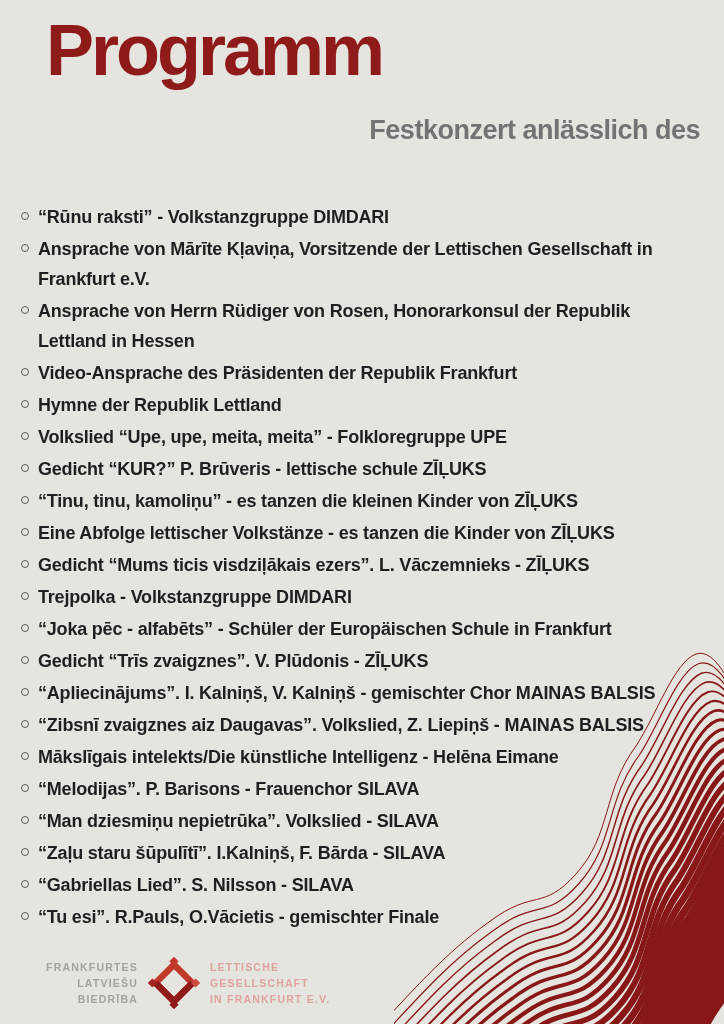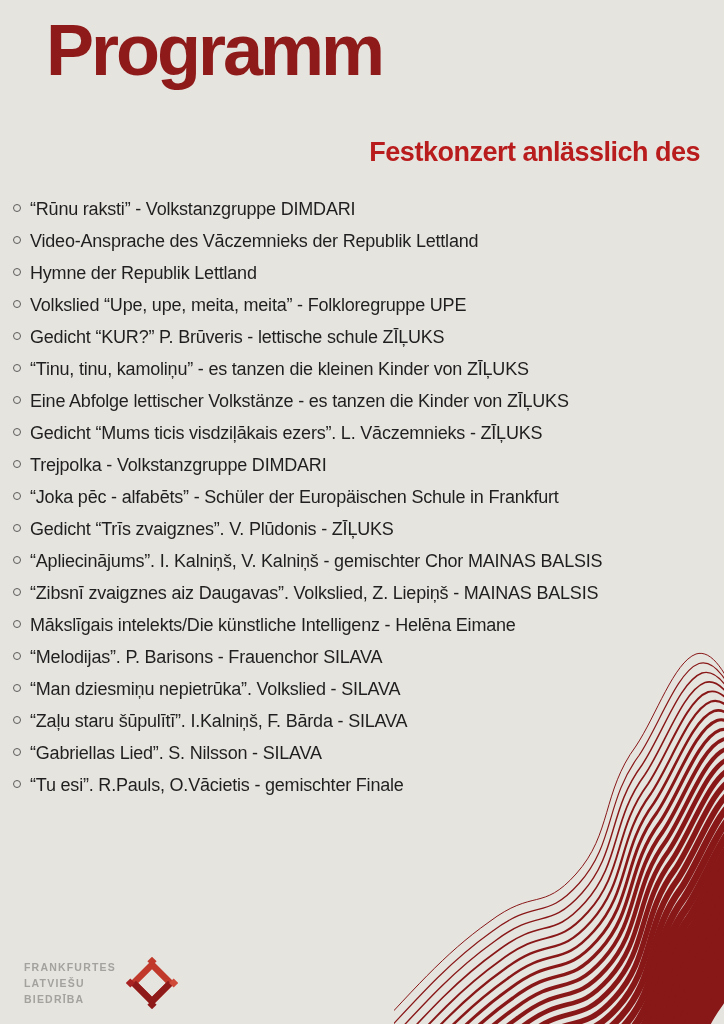--- a/index.html
+++ b/index.html
@@ -14,47 +14,47 @@
     background:#e6e4df;overflow:hidden;
   }
   .title{
     position:absolute;left:46px;top:12px;
     font-size:72px;font-weight:bold;line-height:1.08;
     letter-spacing:-3px;color:#8e1a1a;white-space:nowrap;
   }
   .subtitle{
     position:absolute;right:24px;top:114px;
     text-align:right;font-size:27px;font-weight:bold;
-    line-height:1.2;color:#b91c1c;letter-spacing:-0.5px;margin-top:22px;
+    line-height:1.2;color:#737373;letter-spacing:-0.5px;
   }
   ul.program{
     position:absolute;left:8px;top:190px;width:652px;
-    margin:4px;padding:0;list-style:none;z-index:2;
+    margin:12px;padding:0;list-style:none;z-index:2;font-weight:bold;
   }
   ul.program li{
     position:relative;padding-left:18px;margin:0 0 2px 0;
     font-size:18px;line-height:30px;color:#1f1f1f;
     letter-spacing:-0.2px;
   }
   ul.program li::before{
     content:"";position:absolute;left:1px;top:10px;
     width:8px;height:8px;border:1.5px solid #5c5c5c;border-radius:50%;
     box-sizing:border-box;background:transparent;
   }
   .waves{
     position:absolute;right:0;bottom:0;width:330px;height:400px;z-index:1;
   }
   .footer{
     position:absolute;left:24px;bottom:10px;height:62px;
     display:flex;align-items:center;gap:10px;z-index:3;
   }
   .org-left{
-    font-size:10.5px;font-weight:bold;
+    text-align:right;font-size:10.5px;font-weight:bold;
     letter-spacing:1.2px;line-height:1.55;color:#a3a29e;
-    text-transform:uppercase;width:92px;
+    text-transform:uppercase;width:92px;margin-left:22px;
   }
   .org-right{
     text-align:left;font-size:10.5px;font-weight:bold;
     letter-spacing:1.2px;line-height:1.55;color:#dda49b;
     text-transform:uppercase;
   }
   .logo{width:52px;height:52px;flex:0 0 auto;}
 </style>
 </head>
 <body>
@@ -62,21 +62,23 @@
 <div class="poster">
 
   <div class="title">Programm</div>
 
   <div class="subtitle">
     <div>Festkonzert anlässlich des</div>
   </div>
 
   <ul class="program">
     <li>“Rūnu raksti” - Volkstanzgruppe DIMDARI</li>
-    <li>Video-Ansprache des Vāczemnieks der Republik Lettland</li>
+    <li>Ansprache von Mārīte Kļaviņa, Vorsitzende der Lettischen Gesellschaft in Frankfurt e.V.</li>
+    <li>Ansprache von Herrn Rüdiger von Rosen, Honorarkonsul der Republik Lettland in Hessen</li>
+    <li>Video-Ansprache des Präsidenten der Republik Frankfurt</li>
     <li>Hymne der Republik Lettland</li>
     <li>Volkslied “Upe, upe, meita, meita” - Folkloregruppe UPE</li>
     <li>Gedicht “KUR?” P. Brūveris - lettische schule ZĪĻUKS</li>
     <li>“Tinu, tinu, kamoliņu” - es tanzen die kleinen Kinder von ZĪĻUKS</li>
     <li>Eine Abfolge lettischer Volkstänze - es tanzen die Kinder von ZĪĻUKS</li>
     <li>Gedicht “Mums ticis visdziļākais ezers”. L. Vāczemnieks - ZĪĻUKS</li>
     <li>Trejpolka - Volkstanzgruppe DIMDARI</li>
     <li>“Joka pēc - alfabēts” - Schüler der Europäischen Schule in Frankfurt</li>
     <li>Gedicht “Trīs zvaigznes”. V. Plūdonis - ZĪĻUKS</li>
     <li>“Apliecinājums”. I. Kalniņš, V. Kalniņš - gemischter Chor MAINAS BALSIS</li>
@@ -136,15 +138,20 @@
     <svg class="logo" viewBox="0 0 56 56" aria-hidden="true">
       <g transform="rotate(45 28 28)">
         <rect x="14" y="14" width="28" height="28" fill="none" stroke="#c0392b" stroke-width="7"></rect>
         <path d="M 42 14 L 42 42 L 14 42" fill="none" stroke="#8e1a1a" stroke-width="7"></path>
         <rect x="8" y="8" width="7" height="7" fill="#c0392b"></rect>
         <rect x="41" y="8" width="7" height="7" fill="#d04a3a"></rect>
         <rect x="41" y="41" width="7" height="7" fill="#8e1a1a"></rect>
         <rect x="8" y="41" width="7" height="7" fill="#a82222"></rect>
       </g>
     </svg>
+    <div class="org-right">
+      <div>LETTISCHE</div>
+      <div>GESELLSCHAFT</div>
+      <div>IN FRANKFURT E.V.</div>
+    </div>
   </div>
 
 </div>
 
 </body></html>

